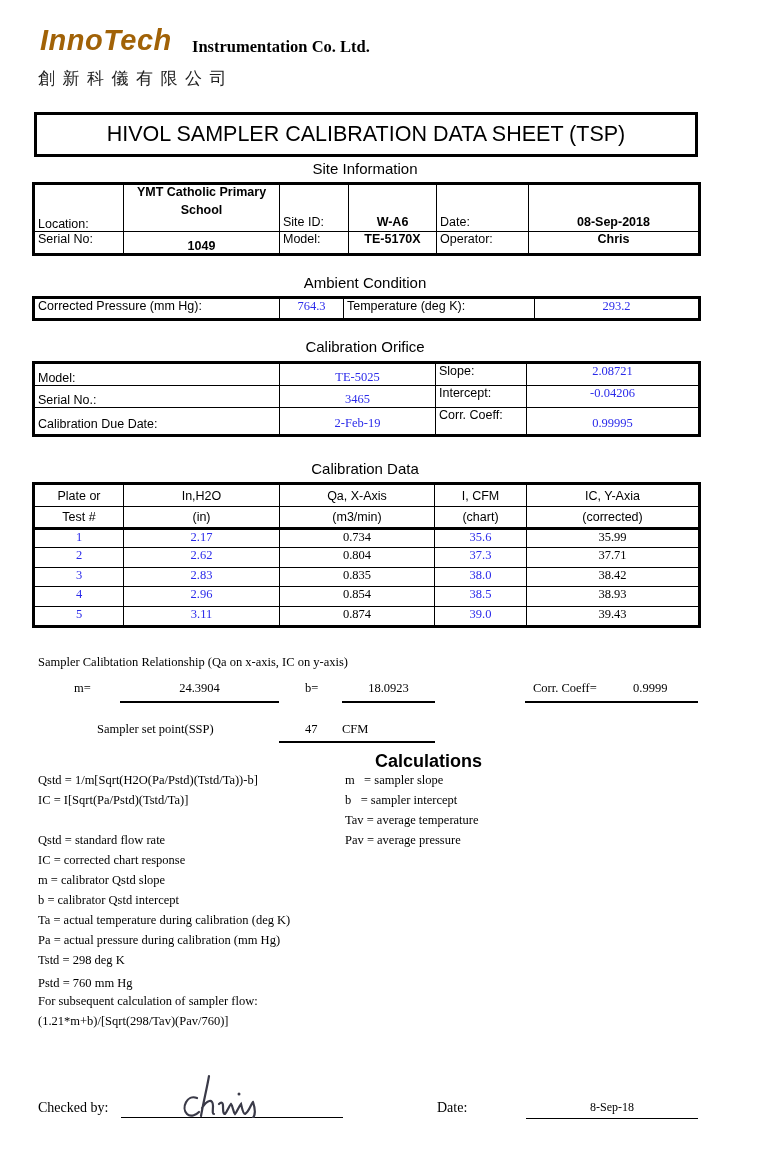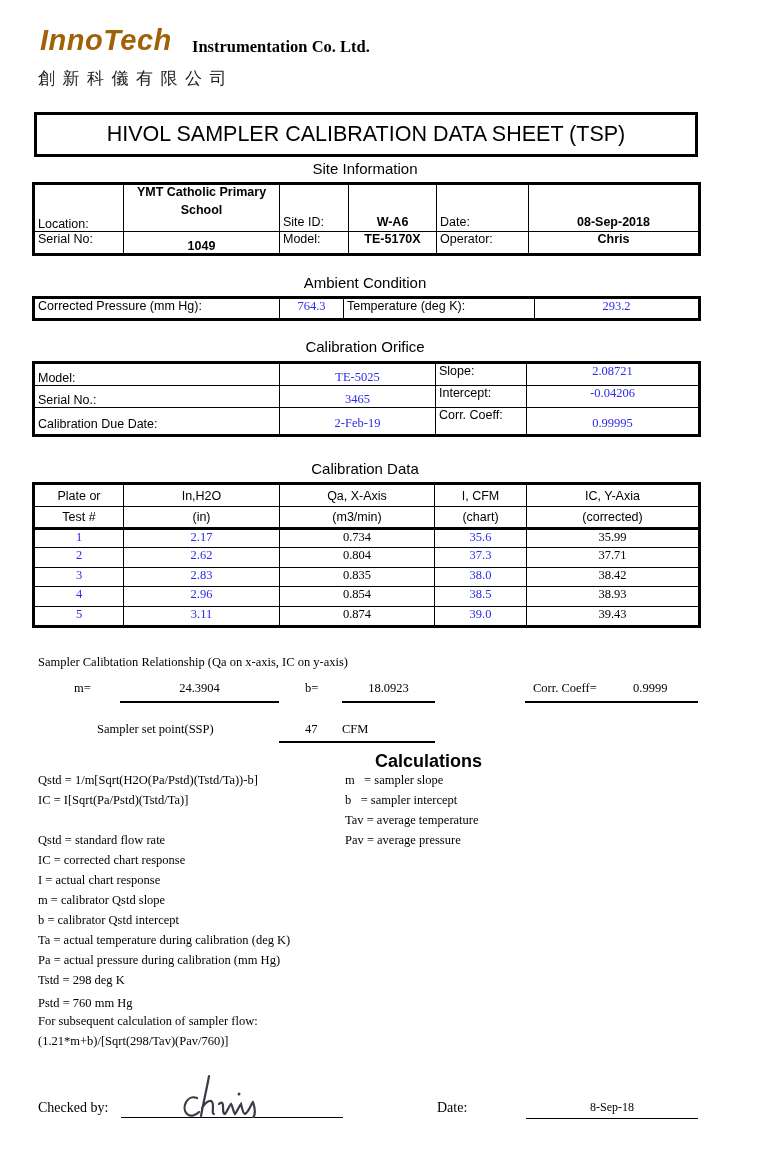--- a/index.html
+++ b/index.html
@@ -217,21 +217,20 @@
 </div>
 
 <div class="abs" style="left:330px;top:751px;font-size:18px;font-weight:bold;margin-left:45px;">Calculations</div>
 
 <div class="abs" style="left:38px;top:773px;width:320px;">
   <div class="calc-line" style="height:20px;">Qstd = 1/m[Sqrt(H2O(Pa/Pstd)(Tstd/Ta))-b]</div>
   <div class="calc-line" style="height:20px;">IC = I[Sqrt(Pa/Pstd)(Tstd/Ta)]</div>
   <div class="calc-line" style="height:20px;"></div>
   <div class="calc-line" style="height:20px;">Qstd = standard flow rate</div>
   <div class="calc-line" style="height:20px;">IC = corrected chart response</div>
-  <div class="calc-line" style="height:20px;">I = actual chart response</div>
   <div class="calc-line" style="height:20px;">m  = calibrator Qstd slope</div>
   <div class="calc-line" style="height:20px;">b  = calibrator Qstd intercept</div>
   <div class="calc-line" style="height:20px;">Ta = actual temperature during calibration (deg K)</div>
   <div class="calc-line" style="height:20px;">Pa = actual pressure during calibration (mm Hg)</div>
   <div class="calc-line" style="height:23px;">Tstd = 298 deg K</div>
   <div class="calc-line" style="height:18px;">Pstd = 760 mm Hg</div>
   <div class="calc-line" style="height:20px;">For subsequent calculation of sampler flow:</div>
   <div class="calc-line" style="height:20px;">(1.21*m+b)/[Sqrt(298/Tav)(Pav/760)]</div>
 </div>
 

